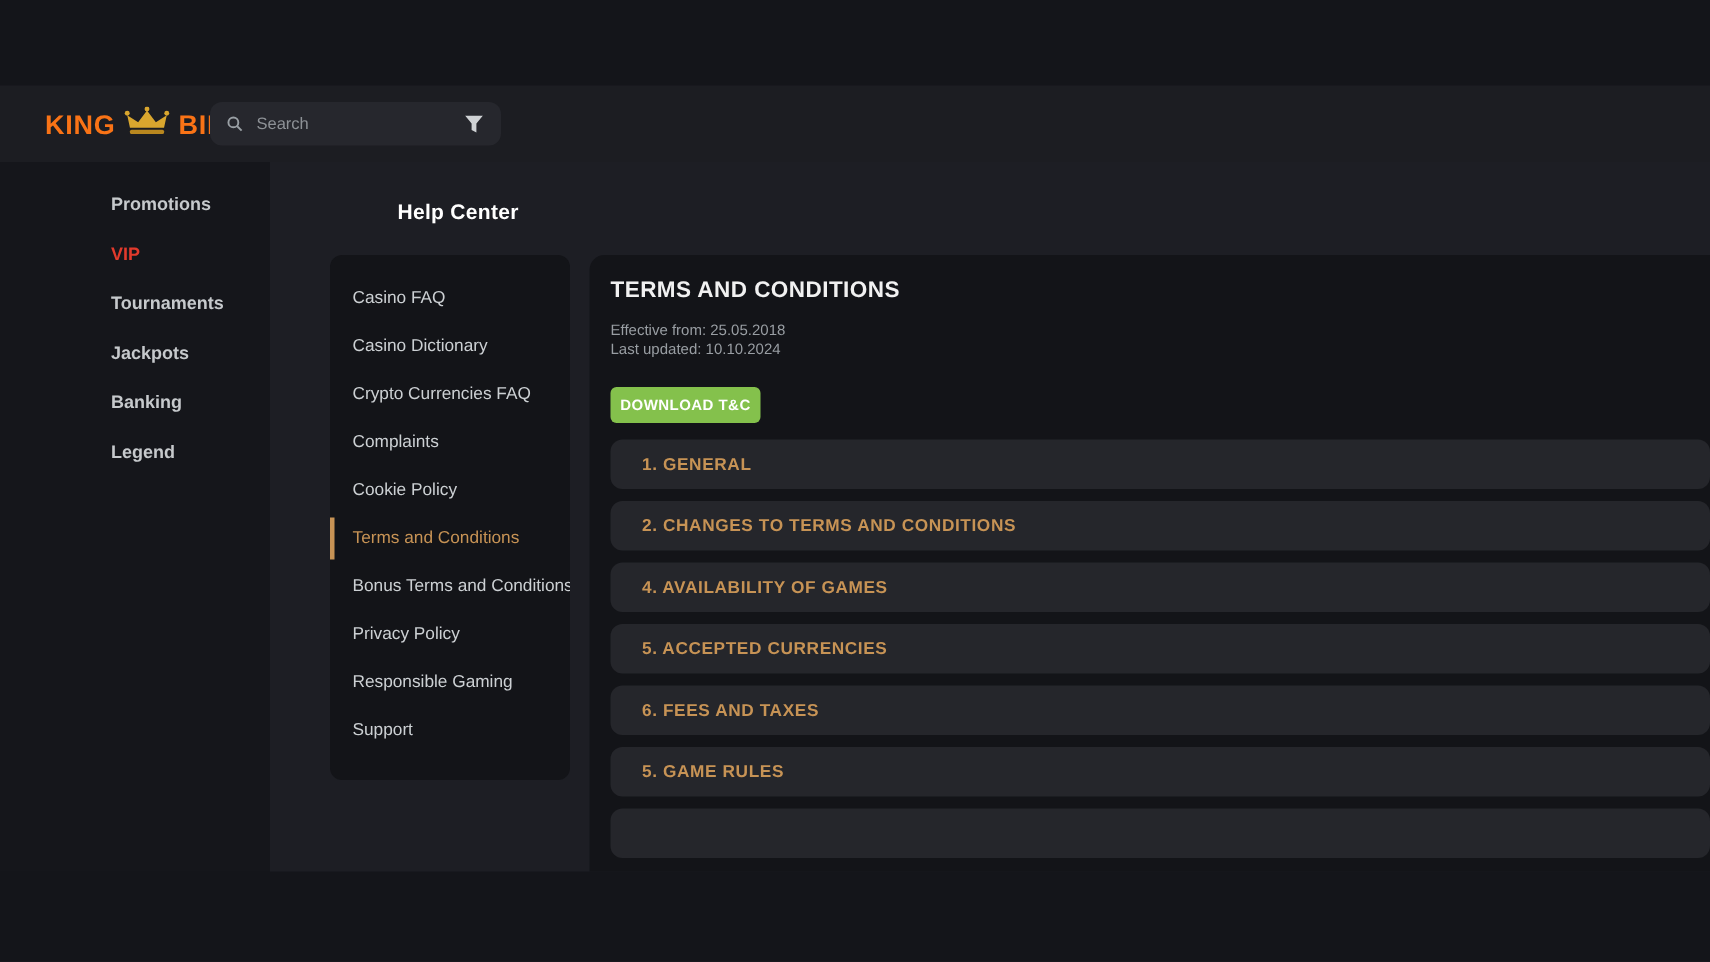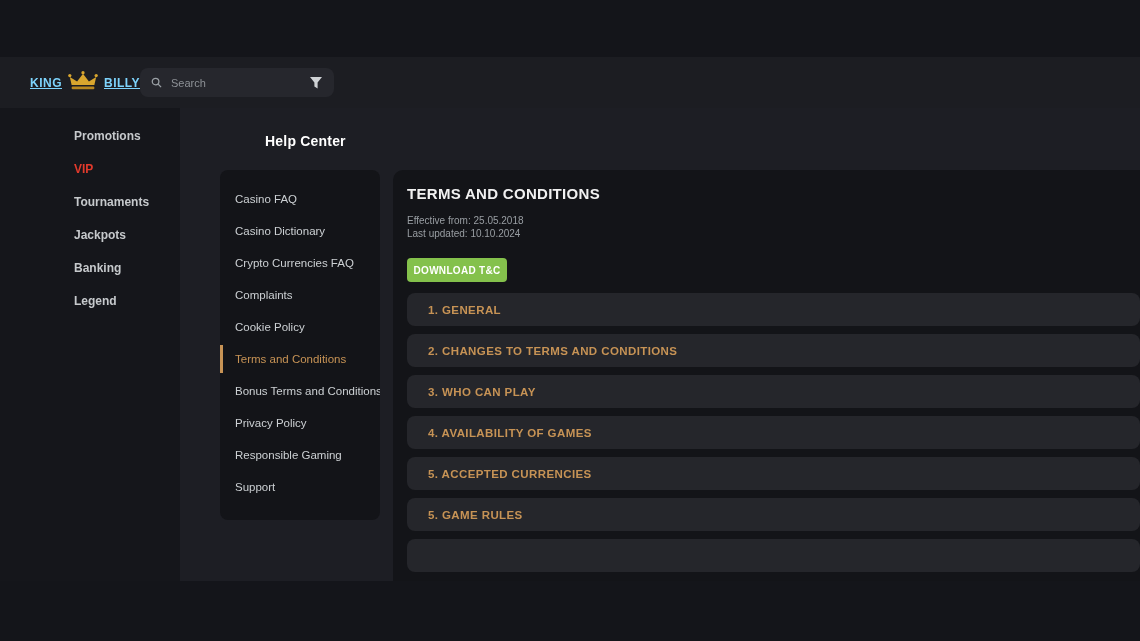--- a/index.html
+++ b/index.html
@@ -14,21 +14,21 @@
   
   .topbar{
     position:absolute;left:0;top:57px;width:1140px;height:51px;
     background:var(--header-bg,#1c1d22);
   }
   .logo{
     position:absolute;left:30px;top:0;height:51px;
     display:flex;align-items:center;gap:3px;cursor:pointer;
   }
   .logo-word{
-    color:#7dd3fc;font-size:12px;font-weight:700;letter-spacing:0.5px;line-height:1;text-decoration:underline;
+    color:#f97316;font-size:18px;font-weight:700;letter-spacing:0.5px;line-height:1;
   }
   .crown{display:flex;align-items:center;margin:0 2px 3px 2px;}
 
   .search{
     position:absolute;left:140px;top:11px;width:194px;height:29px;
     background:var(--control-bg,#26272d);border-radius:8px;
     display:flex;align-items:center;padding:0 11px;box-sizing:border-box;
   }
   .search-icon{display:flex;align-items:center;margin-right:7px;}
   .search-input{
@@ -177,22 +177,22 @@
     <section class="content-card">
       <h2 class="content-title">TERMS AND CONDITIONS</h2>
       <div class="dates">
         <div>Effective from: 25.05.2018</div>
         <div>Last updated: 10.10.2024</div>
       </div>
       <button class="dl-btn">DOWNLOAD T&amp;C</button>
       <div class="accordion" id="accordion-list">
           <div class="acc">1. GENERAL</div>
           <div class="acc">2. CHANGES TO TERMS AND CONDITIONS</div>
-          <div class="acc">3. WHO CAN PLAY</div>
           <div class="acc">4. AVAILABILITY OF GAMES</div>
           <div class="acc">5. ACCEPTED CURRENCIES</div>
+          <div class="acc">6. FEES AND TAXES</div>
           <div class="acc">5. GAME RULES</div>
           <div class="acc"></div>
         </div>
     </section>
   </main>
 
 </div>
 
 </body></html>

